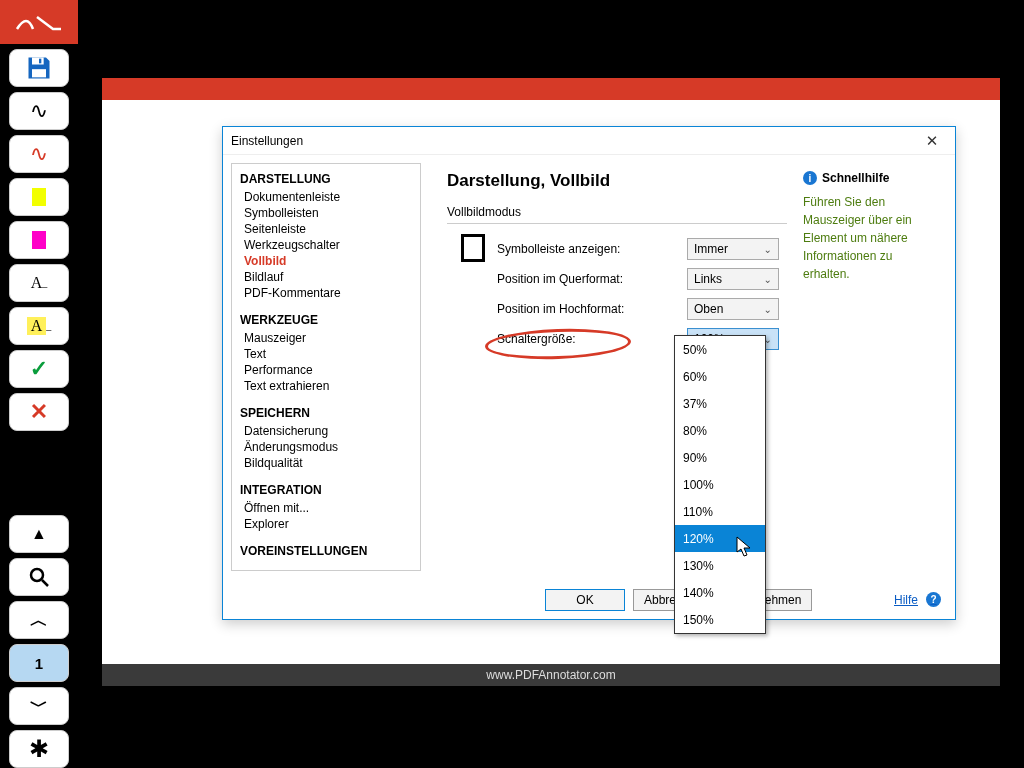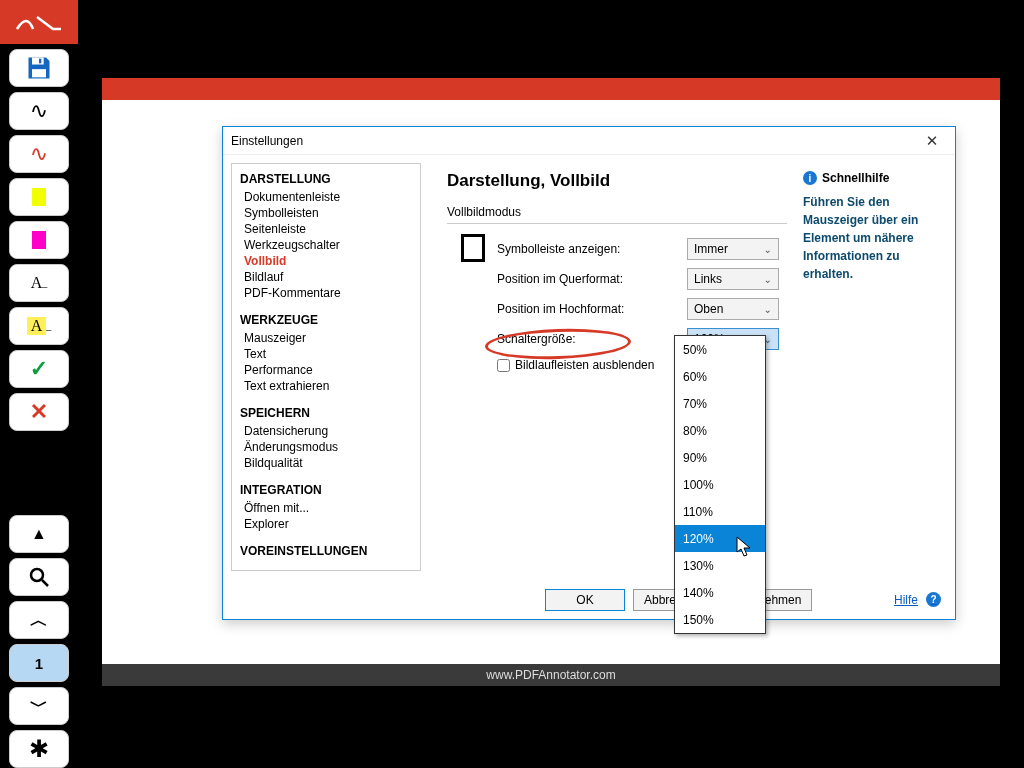--- a/index.html
+++ b/index.html
@@ -98,21 +98,21 @@
 .checkbox-row input { margin-right: 5px; }
 
 .help-area {
   width: 150px; padding-left: 16px; font-size: 12px;
 }
 .help-head { font-weight: 700; display: flex; align-items: center; gap: 5px; margin-bottom: 8px; }
 .help-head .info-i {
   width: 14px; height: 14px; background: #1976d2; color: #fff; border-radius: 50%;
   font-size: 10px; font-weight: 700; display: inline-flex; align-items: center; justify-content: center;
 }
-.help-text { color: #0c4a6e; line-height: 1.5; font-weight: bold; }
+.help-text { color: #4d7c0f; line-height: 1.5; }
 
 .dialog-buttons {
   height: 40px; border-top: 1px solid transparent;
   display: flex; align-items: center; justify-content: flex-end;
   padding: 0 14px; gap: 8px; font-size: 12px; text-align: right;
 }
 .btn {
   min-width: 80px; height: 22px; border: 1px solid #999; background: #f3f3f3;
   display: flex; align-items: center; justify-content: center; cursor: pointer; padding: 0 10px;
 }
@@ -289,24 +289,20 @@
               <div class="row">
                 <div class="iconcol"></div>
                 <div class="labelcol"><span class="ellipse">Schaltergröße:</span></div>
                 <div class="ctrlcol">
                   <div class="select open">
                     <span>100%</span>
                     <span class="chev">⌄</span>
                   </div>
                 </div>
               </div>
-              <div class="checkbox-row">
-                <input type="checkbox" style="">
-                <span>Bildlaufleisten ausblenden</span>
-              </div>
             </div>
         </div>
 
         <div class="help-area">
           <div class="help-head">
             <span class="info-i">i</span>
             <span>Schnellhilfe</span>
           </div>
           <div class="help-text">Führen Sie den Mauszeiger über ein Element um nähere Informationen zu erhalten.</div>
         </div>
@@ -328,21 +324,21 @@
       <span class="help-link">
         <span>Hilfe</span>
         <span class="q">?</span>
       </span>
     </div>
   </div>
 
   <div class="dropdown" id="dropdown">
       <div class="dd-item">50%</div>
       <div class="dd-item">60%</div>
-      <div class="dd-item">70%</div>
+      <div class="dd-item">37%</div>
       <div class="dd-item">80%</div>
       <div class="dd-item">90%</div>
       <div class="dd-item">100%</div>
       <div class="dd-item">110%</div>
       <div class="dd-item hover">120%</div>
       <div class="dd-item">130%</div>
       <div class="dd-item">140%</div>
       <div class="dd-item">150%</div>
     </div>
 

